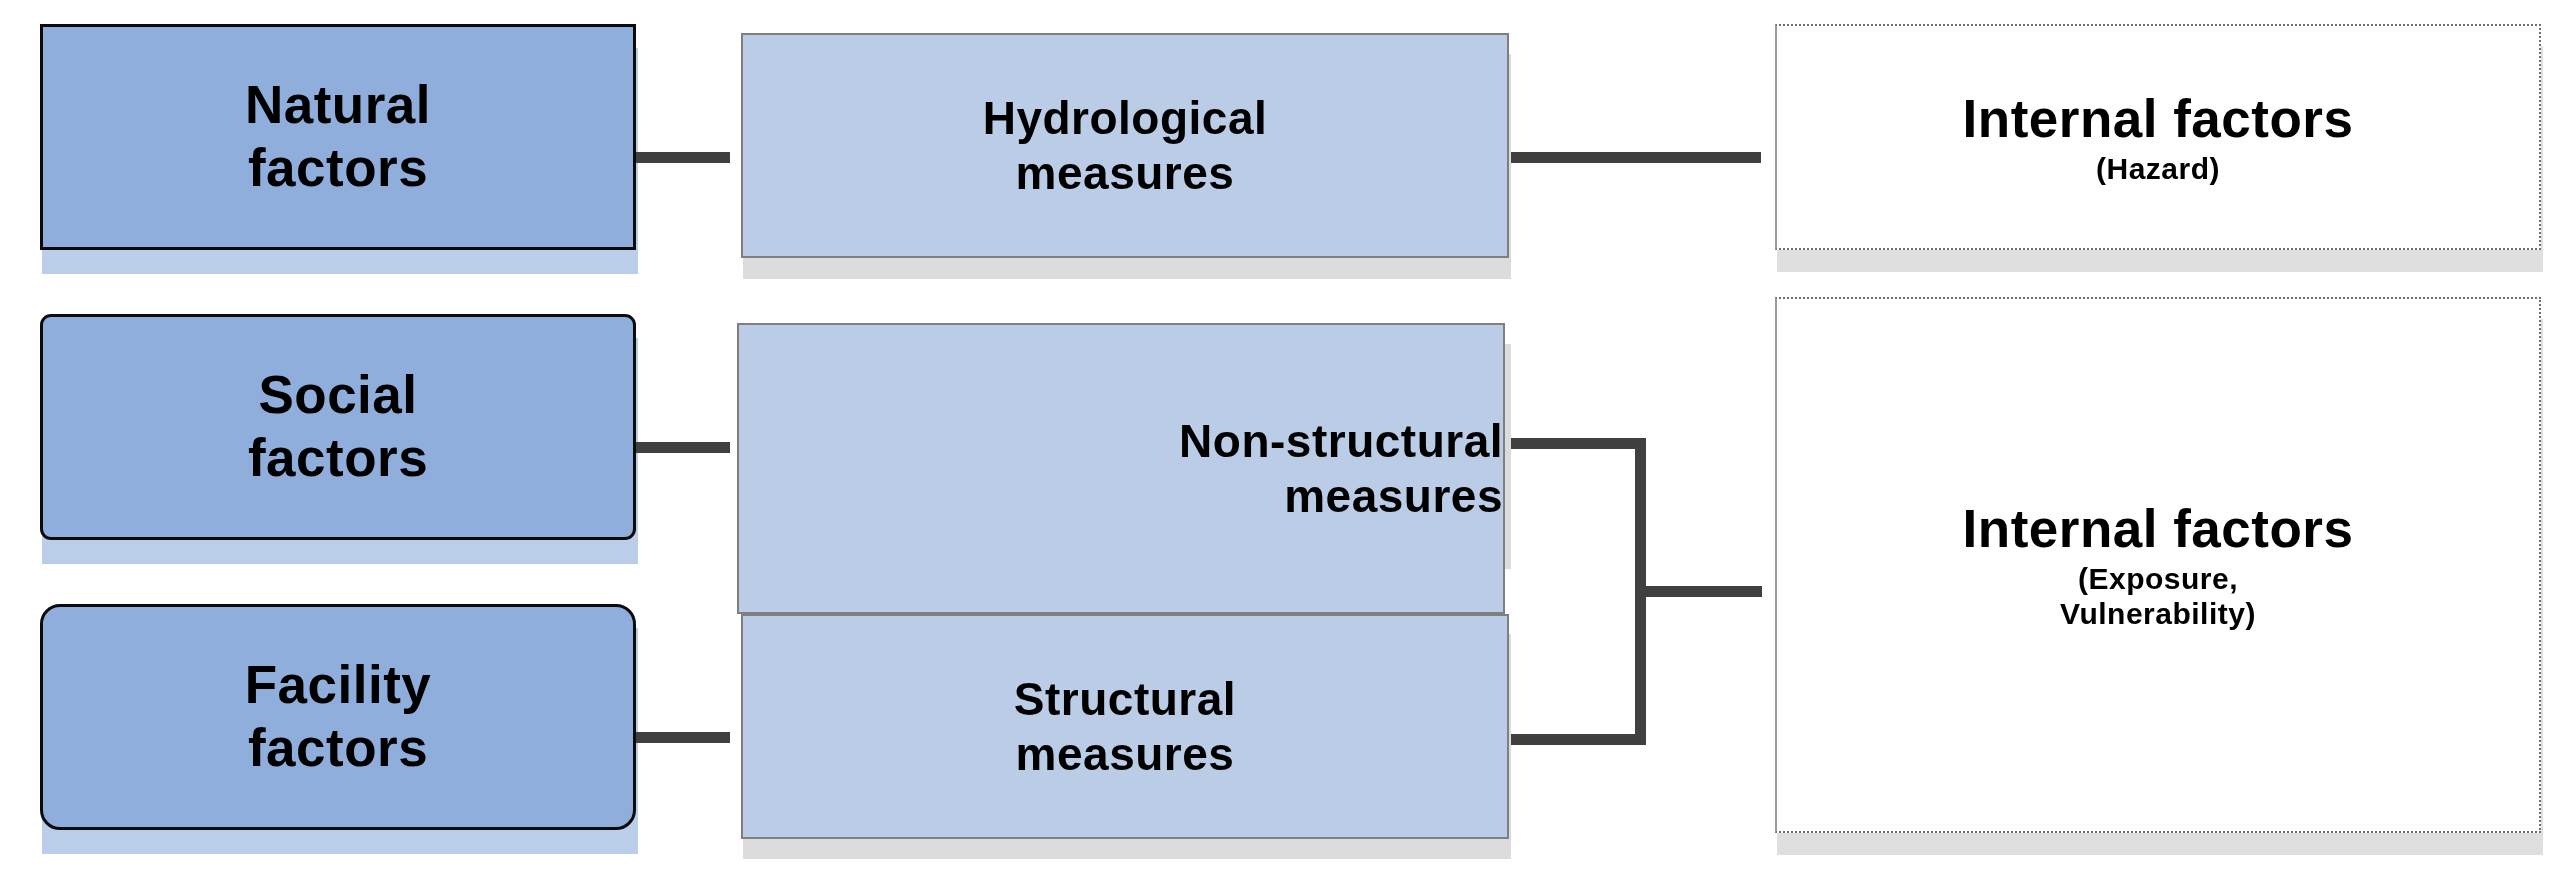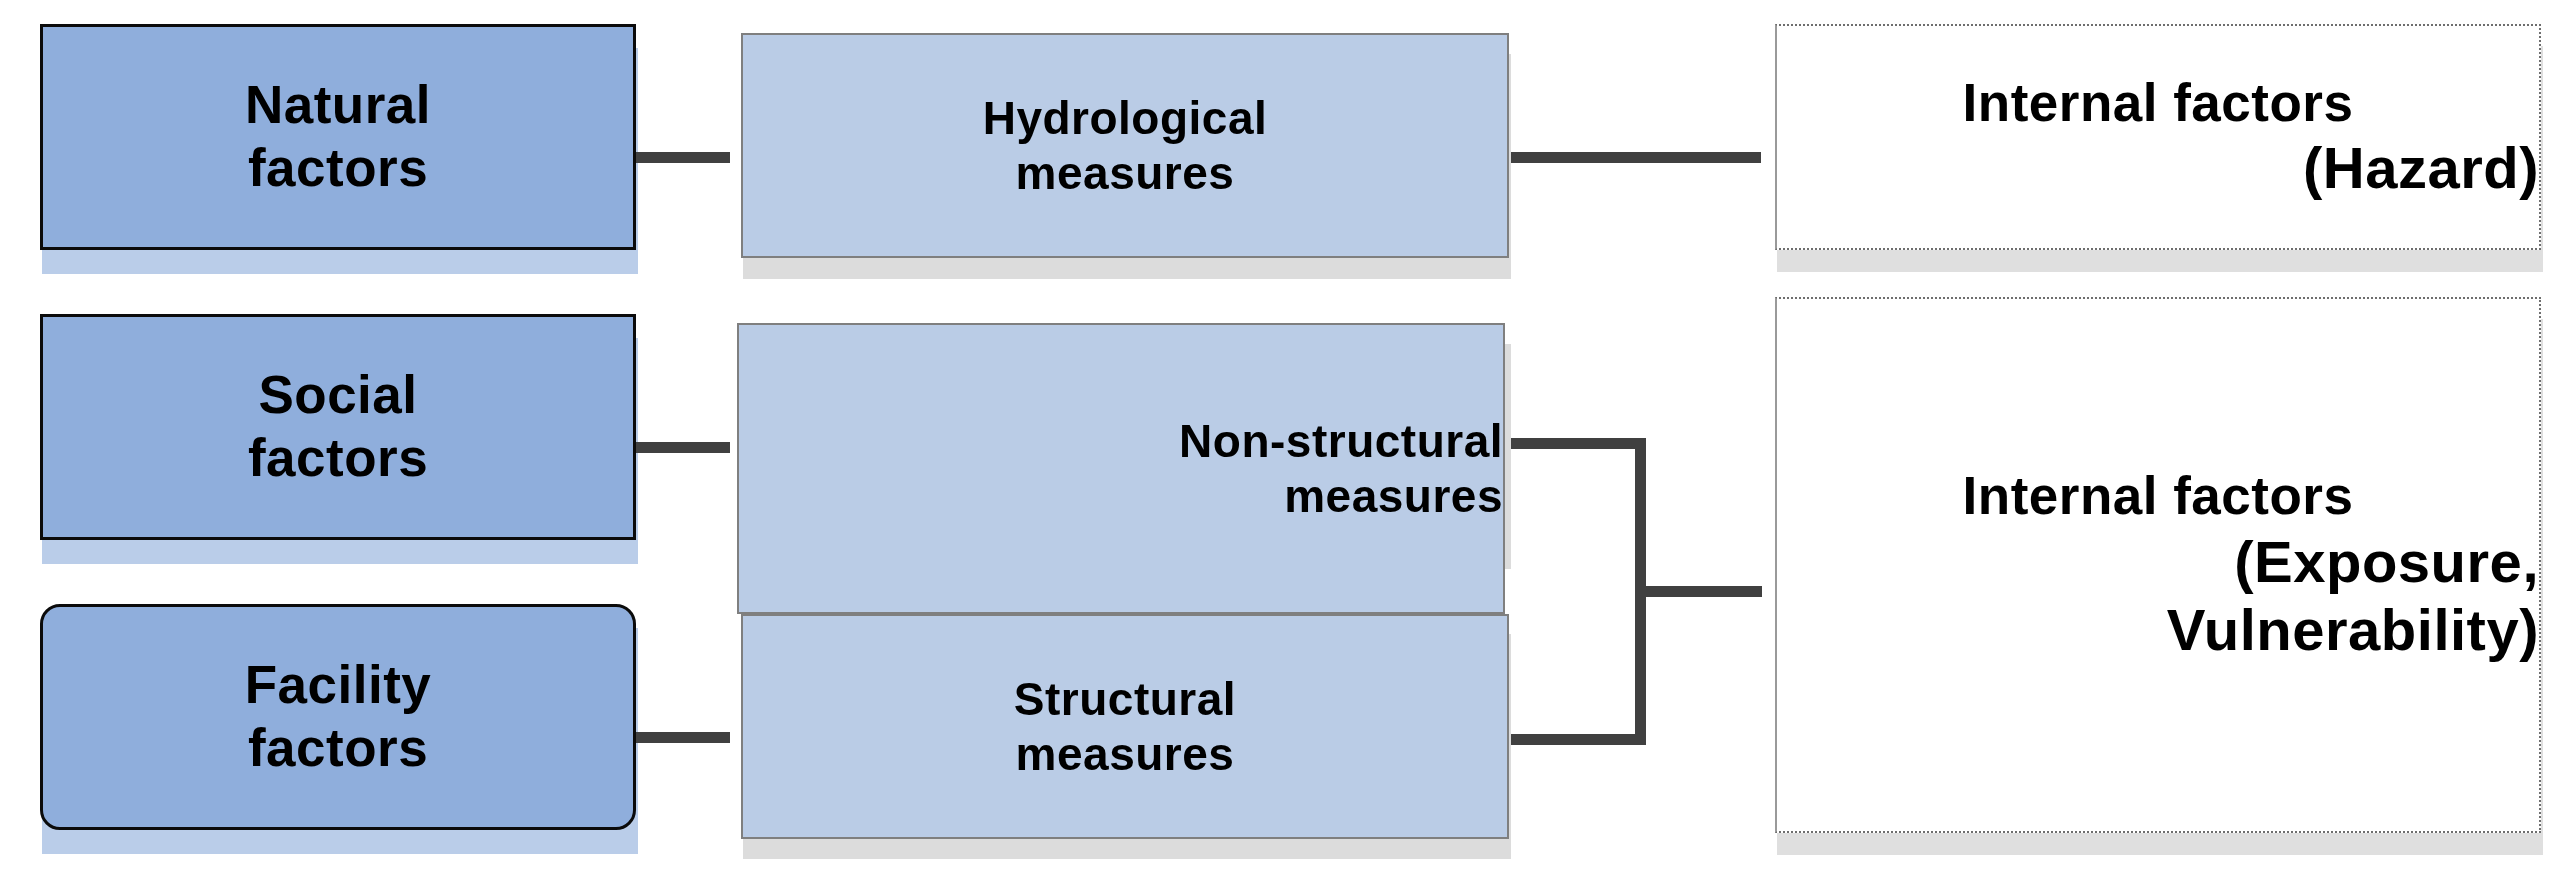--- a/index.html
+++ b/index.html
@@ -71,23 +71,22 @@
     border-top: 2.9px dotted #6e6e6e;
     border-right: 2.9px dotted #6e6e6e;
     border-bottom: 2.9px dotted #6e6e6e;
     border-left: 2.9px solid #9a9a9a;
     font-size: 53px;
   }
   .outcome-shadow {
     background: #DFDFDF;
   }
   .outcome .label .sub {
-    font-size: 58px;
+    font-size: 30px;
     display: block;
-    text-align: right;
   }
 
   
   .conn {
     position: absolute;
     background: #404040;
     z-index: 2;
   }
 </style>
 </head>
@@ -108,21 +107,21 @@
   <div class="conn" style="left:1635px; top:438px; width:10.5px; height:307px;"></div>
   <div class="conn" style="left:1635px; top:586px; width:127px; height:10.5px;"></div>
 
   <div class="shadow factor-shadow" style="left:42px; top:48px; width:596px; height:226px;"></div>
   <div class="node factor" style="left:23px; top:24px; width:596px; height:226px;">
     <span class="label">Natural
 factors</span>
   </div>
 
   <div class="shadow factor-shadow" style="left:42px; top:338px; width:596px; height:226px;"></div>
-  <div class="node factor" style="left:23px; top:314px; width:596px; height:226px;">
+  <div class="node factor" style="left:23px; top:314px; width:596px; height:226px;border-radius:11px;">
     <span class="label">Social
 factors</span>
   </div>
 
   <div class="shadow factor-shadow" style="left:42px; top:628px; width:596px; height:226px;"></div>
   <div class="node factor" style="left:23px; top:604px; width:596px; height:226px;border-radius:20px;">
     <span class="label">Facility
 factors</span>
   </div>
 

